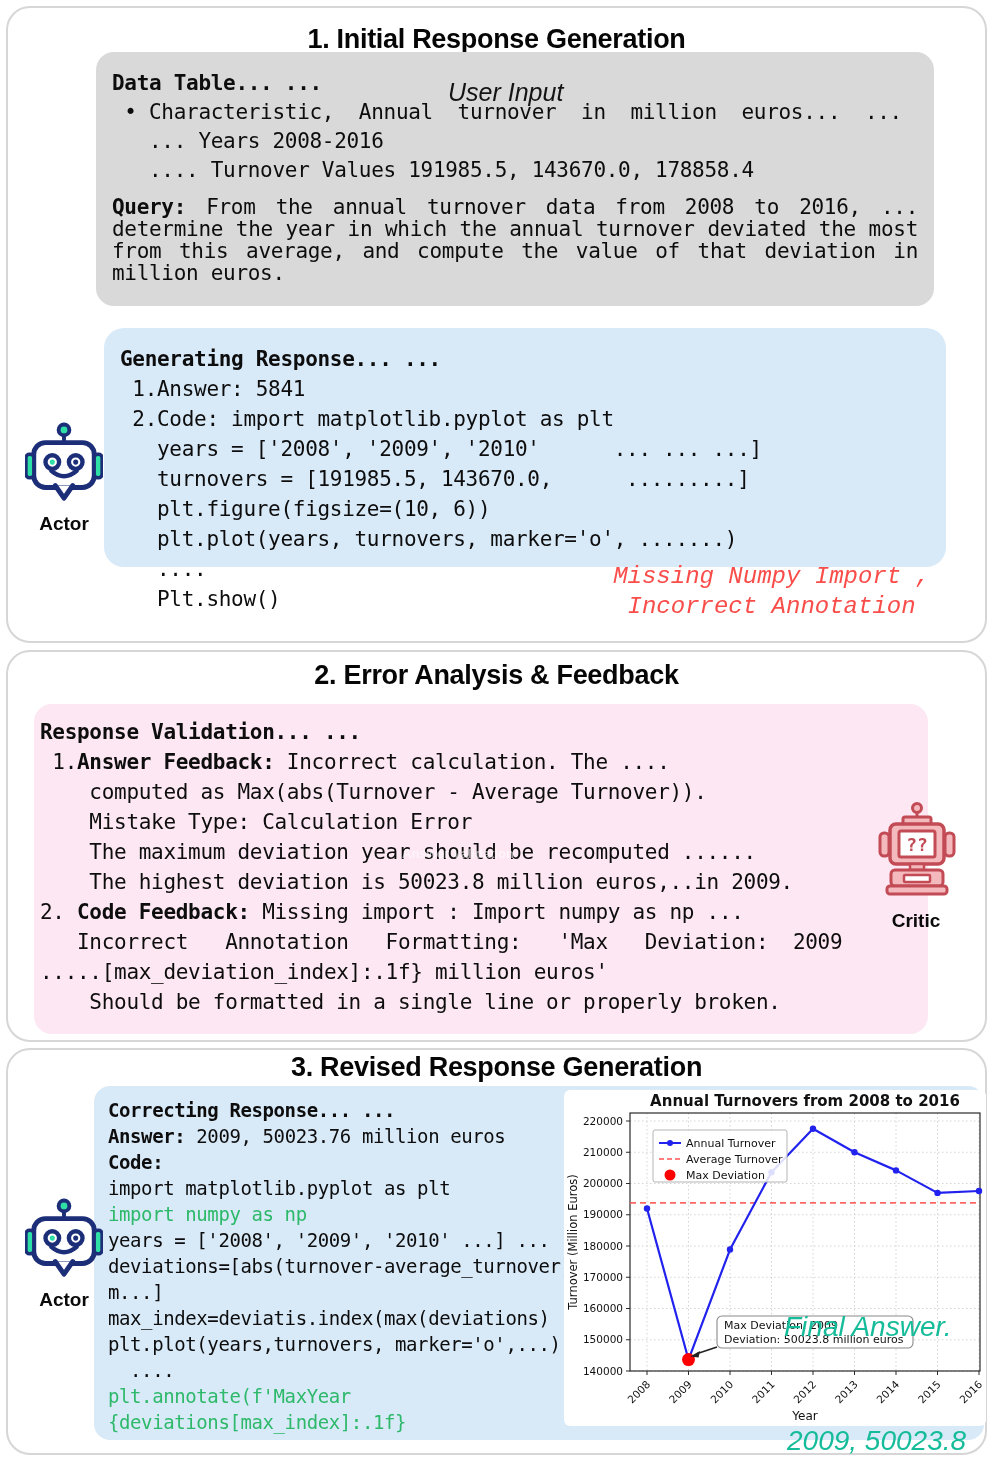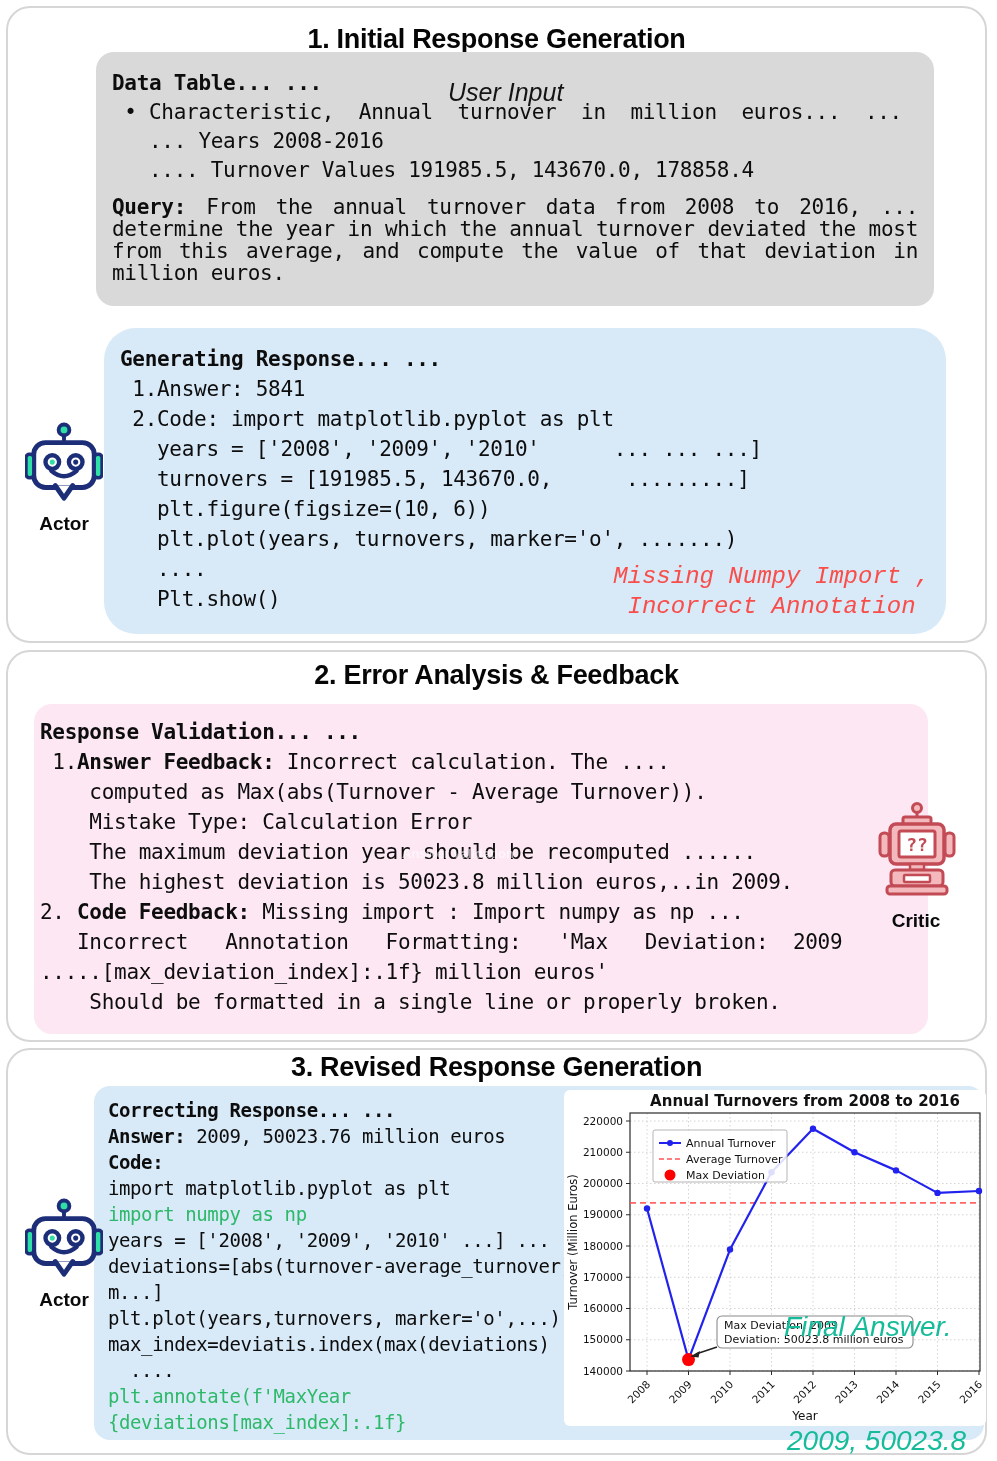--- a/index.html
+++ b/index.html
@@ -12,21 +12,21 @@
   .mono{font-family:"DejaVu Sans Mono",monospace;color:#0d0d0d;letter-spacing:-0.3px;}
   .ln{white-space:pre;}
   .b{font-weight:bold;}
   .g{color:#2db969;}
   .box{position:absolute;box-sizing:border-box;}
   #grayBox{left:96px;top:52px;width:838px;height:254px;background:#d9d9d9;border-radius:18px;
            padding:9px 16px;font-size:21px;line-height:29px;}
   #userInputLabel{position:absolute;left:336px;top:9px;font-style:italic;font-size:25px;
                   color:#141414;font-family:"Liberation Sans",sans-serif;letter-spacing:0;}
   #queryPara{margin-top:11px;text-align:justify;line-height:22px;}
-  #genBox{left:104px;top:328px;width:842px;height:306px;background:#d8e9f8;border-radius:32px;
+  #genBox{left:104px;top:328px;width:842px;height:239px;background:#d8e9f8;border-radius:20px;
           padding:16px 16px;font-size:21px;line-height:30px;}
   #genNote{position:absolute;right:16px;top:234px;text-align:center;font-style:italic;
            font-size:24px;line-height:30px;color:#f94d4a;font-family:Liberation Mono, monospace;
            letter-spacing:0;font-weight:500;}
   #valBox{left:34px;top:704px;width:894px;height:330px;background:#fce7f2;border-radius:18px;
           padding:13px 8px 10px 6px;font-size:21px;line-height:30px;}
   #watermark{position:absolute;left:402px;top:846px;font-size:13px;font-weight:bold;
              color:rgba(255,255,255,0.55);}
   #corrBox{left:94px;top:1086px;width:890px;height:354px;background:#d8e9f8;border-radius:16px;
            padding:11px 0 0 14px;font-size:19px;line-height:26px;}
@@ -134,22 +134,22 @@
   <div class="box mono" id="corrBox" style="position:absolute;">
     <div style="width:455px;">
         <div class="ln"><span class="b">Correcting Response... ...</span></div>
         <div class="ln"><span class="b">Answer:</span><span> 2009, 50023.76 million euros</span></div>
         <div class="ln"><span class="b">Code:</span></div>
         <div class="ln"><span>import matplotlib.pyplot as plt</span></div>
         <div class="ln"><span class="g">import numpy as np</span></div>
         <div class="ln"><span>years = ['2008', '2009', '2010' ...] ...</span></div>
         <div class="ln"><span>deviations=[abs(turnover-average_turnover)</span></div>
         <div class="ln"><span>m...]</span></div>
+        <div class="ln"><span>max_index=deviatis.index(max(deviations)</span></div>
         <div class="ln"><span>plt.plot(years,turnovers, marker='o',...)</span></div>
-        <div class="ln"><span>max_index=deviatis.index(max(deviations)</span></div>
         <div class="ln"><span>  ....</span></div>
         <div class="ln"><span class="g">plt.annotate(f'MaxYear</span></div>
         <div class="ln"><span class="g">{deviations[max_index]:.1f}</span></div>
       </div>
   </div>
 
   <div id="chartPanel">
     <svg width="422" height="336" viewBox="0 0 422 336">
         <line x1="66" y1="281" x2="416" y2="281" stroke="#c9c9c9" stroke-width="0.8" stroke-dasharray="1.5 2.5"></line>
         <line x1="66" y1="249.75" x2="416" y2="249.75" stroke="#c9c9c9" stroke-width="0.8" stroke-dasharray="1.5 2.5"></line>

